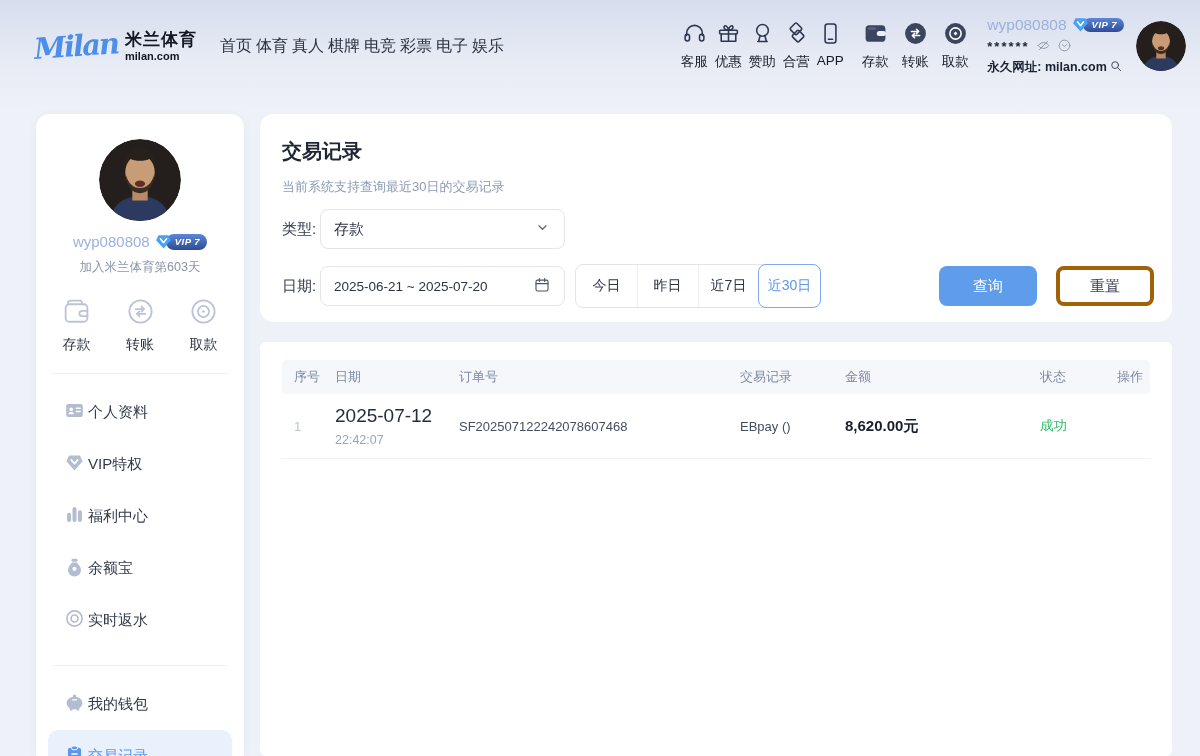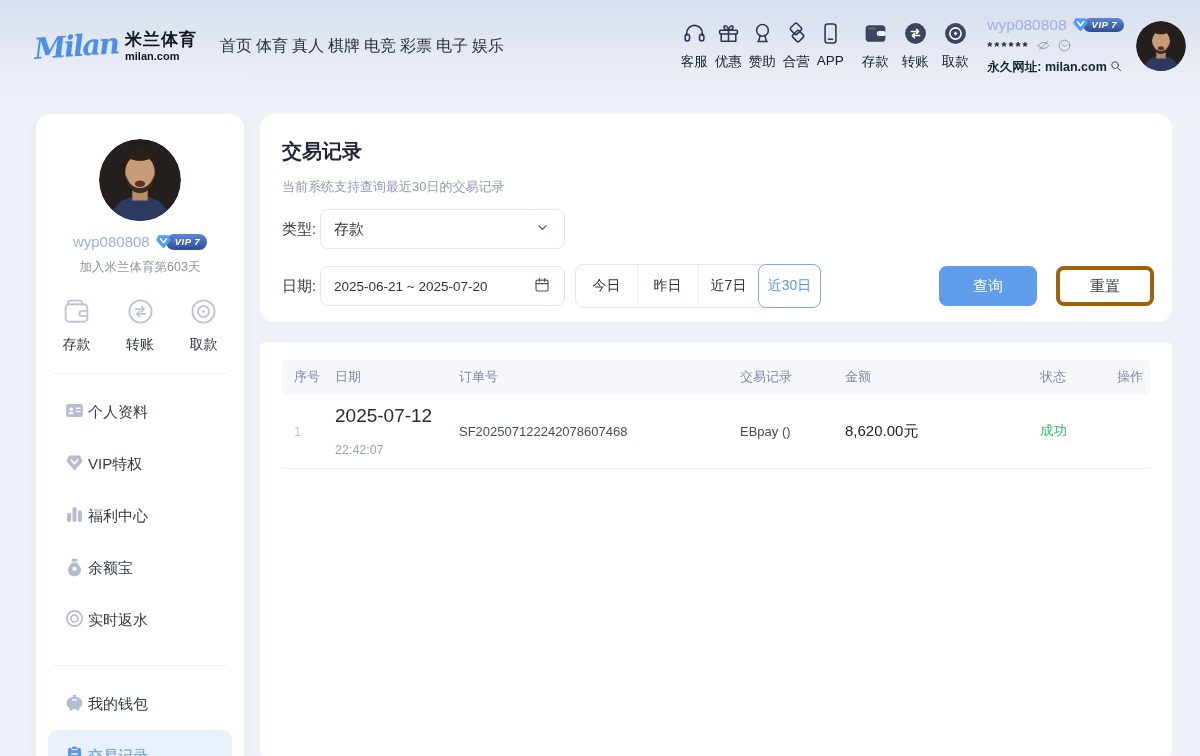--- a/index.html
+++ b/index.html
@@ -72,23 +72,23 @@
   .btn-search { left:679px; background:#5f9cea; border:none; color:#fff; }
   .btn-reset { left:796px; background:#fff; border:4px solid #a16207; color:#3a4150; }
 
   
   .table-card { position:absolute; left:260px; top:342px; width:912px; height:414px; background:#fff; border-radius:6px; }
   .tgrid { display:grid; grid-template-columns:41px 124px 281px 105px 195px 77px 1fr; align-items:center; }
   .thead { margin:18px 22px 0; height:34px; background:#f6f7fb; border-radius:4px; padding-left:12px; font-size:13px; color:#7e89a3; }
   .trow { margin:0 22px; padding:11px 0 11px 12px; border-bottom:1px solid #f0f2f7; }
   .c-index { font-size:13px; color:#bcc3d2; }
   .c-d1 { font-size:19px; color:#272d3c; }
-  .c-d2 { font-size:12.5px; color:#9aa3b6; margin-top:16px; }
+  .c-d2 { font-size:12.5px; color:#9aa3b6; margin-top:6px; }
   .c-order, .c-type { font-size:13px; color:#454d5f; }
-  .c-amount { font-size:15px; font-weight:400; color:#191e2c; }
+  .c-amount { font-size:15px; font-weight:700; color:#191e2c; }
   .c-status { font-size:13.5px; color:#2ebd6b; }
 </style>
 </head>
 <body>
 
 <div class="page">
 
   <header class="topbar">
     <div class="brand">
       <div class="logo-script">Milan</div>

